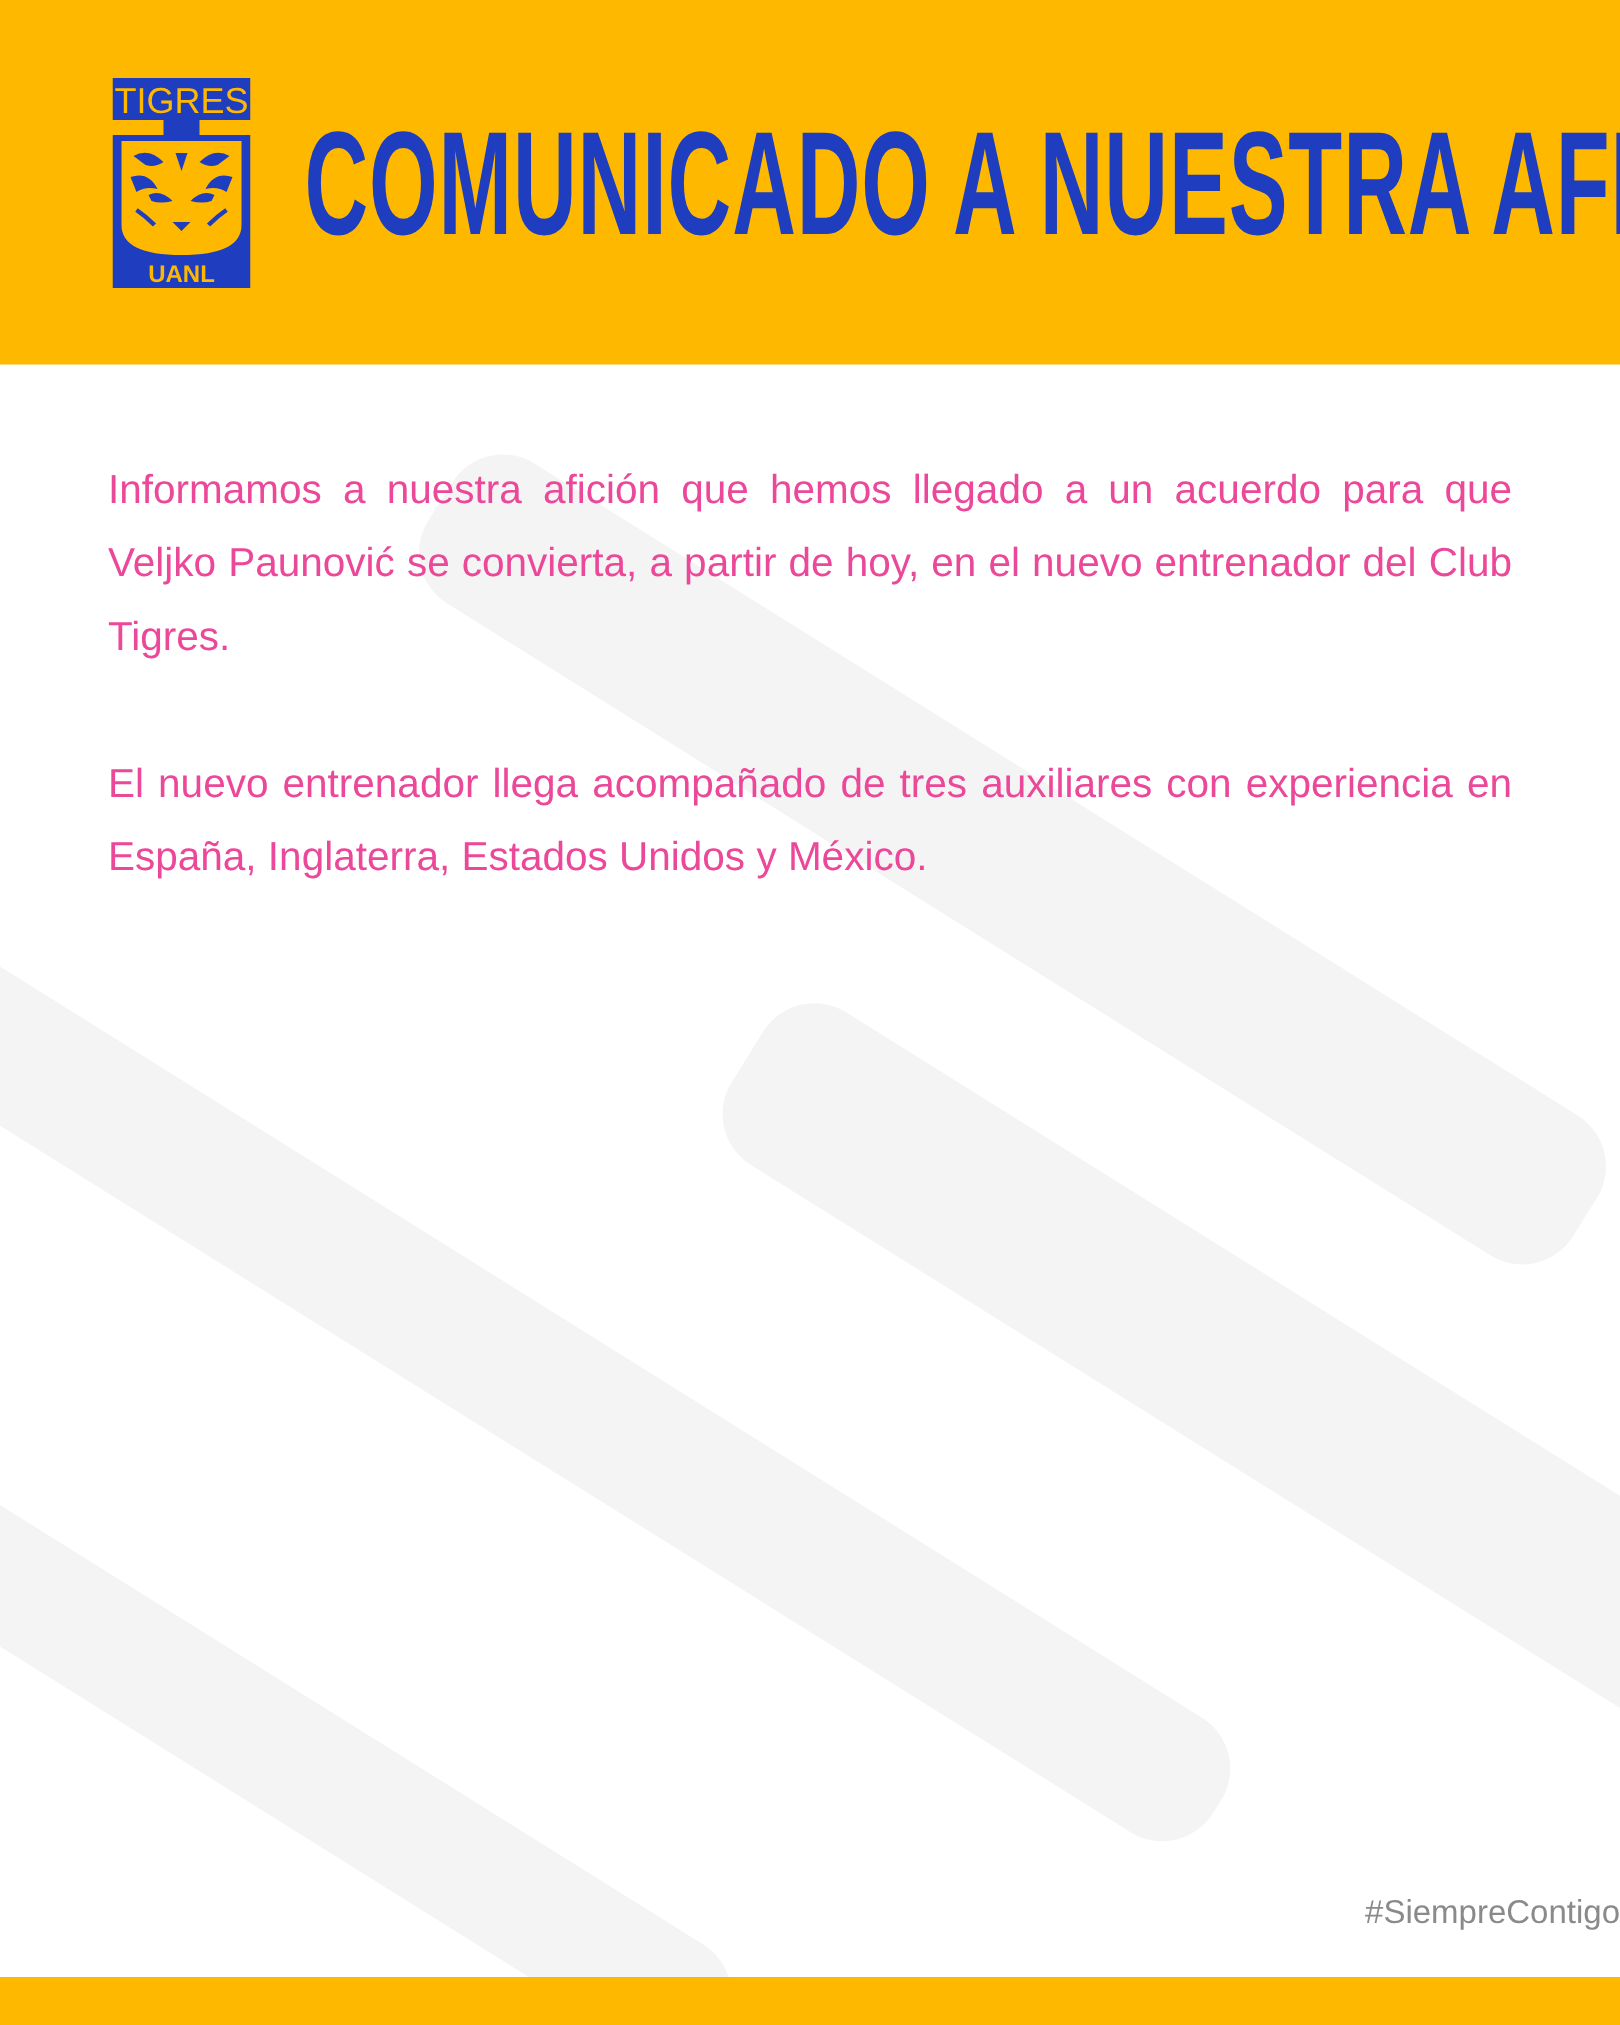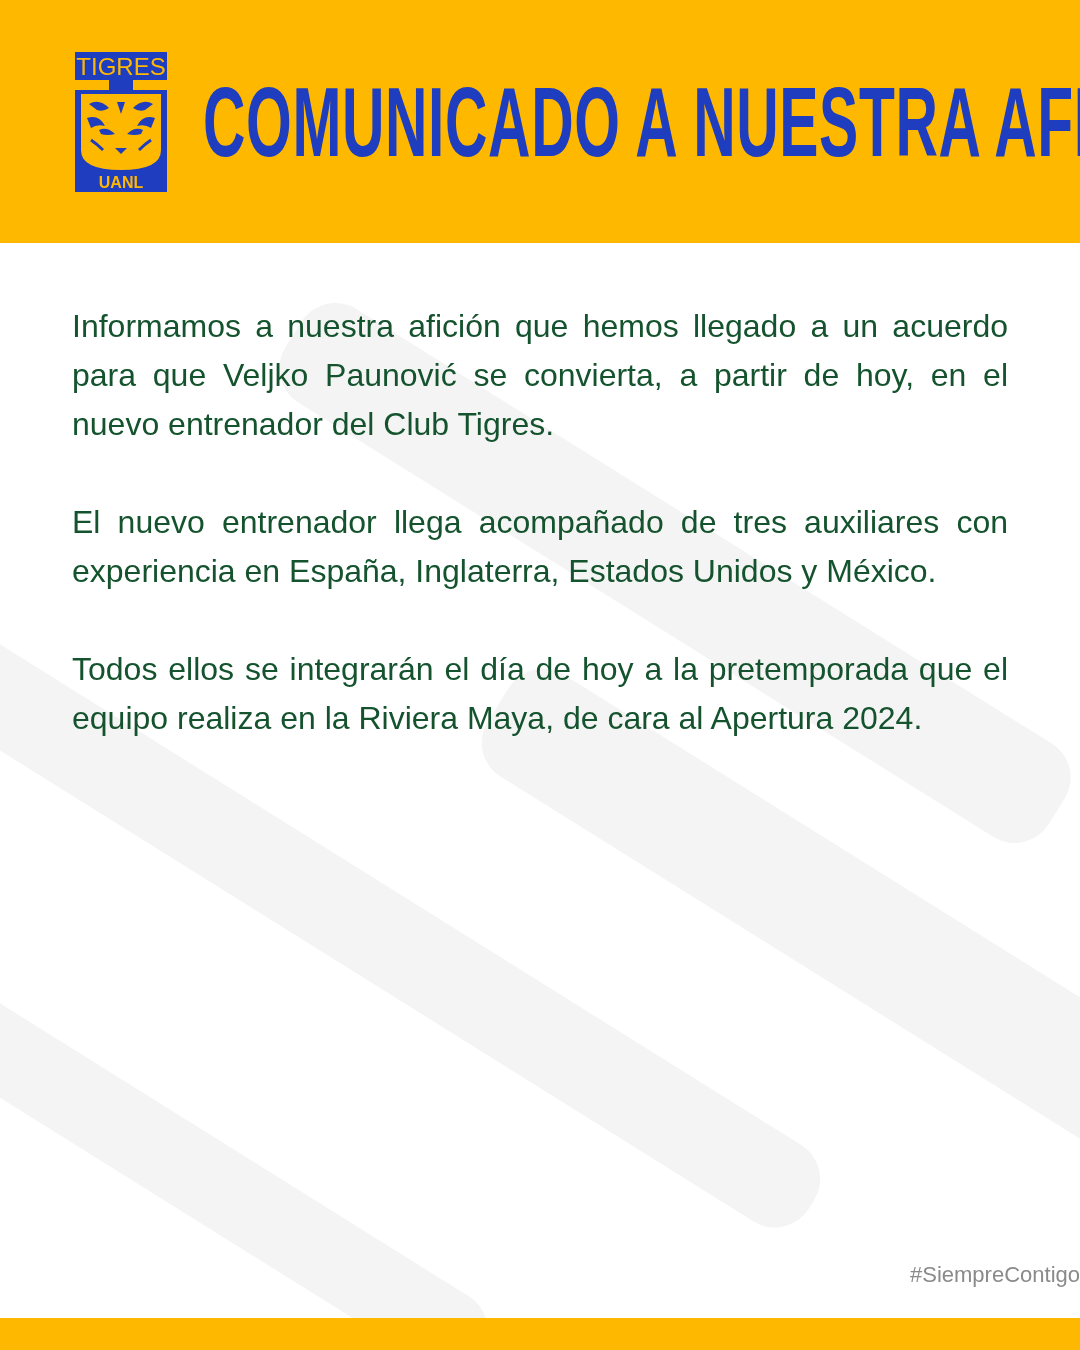--- a/index.html
+++ b/index.html
@@ -30,22 +30,22 @@
   .stripes {
     position: absolute; left: 0; top: 243px; width: 1080px; height: 1075px;
     overflow: hidden; pointer-events: none;
   }
   .stripe {
     position: absolute; background: #f4f4f4; border-radius: 40px;
     transform: rotate(-58deg); transform-origin: center;
   }
   .content {
     position: absolute; left: 72px; top: 302px; width: 936px;
-    color: #14532d;
-    font-size: 32px; line-height: 49px;
+    color: #ec4899;
+    font-size: 27px; line-height: 49px;
   }
   .content p {
     margin: 0 0 49px 0;
     text-align: justify;
     text-align-last: left;
   }
   .hashtag {
     position: absolute; left: 0; top: 1262px; width: 1080px;
     text-align: right; color: #8a8a8a; font-size: 22px;
   }
@@ -88,18 +88,17 @@
 <div class="stripes">
   <div class="stripe" style="left:620px; top:-120px; width:110px; height:900px;"></div>
   <div class="stripe" style="left:300px; top:120px; width:90px; height:1100px;"></div>
   <div class="stripe" style="left:820px; top:250px; width:120px; height:900px;"></div>
   <div class="stripe" style="left:60px; top:420px; width:80px; height:900px;"></div>
 </div>
 
 <div class="content">
   <p>Informamos a nuestra afición que hemos llegado a un acuerdo para que Veljko Paunović se convierta, a partir de hoy, en el nuevo entrenador del Club Tigres.</p>
   <p>El nuevo entrenador llega acompañado de tres auxiliares con experiencia en España, Inglaterra, Estados Unidos y México.</p>
-  <p>Todos ellos se integrarán el día de hoy a la pretemporada que el equipo realiza en la Riviera Maya, de cara al Apertura 2024.</p>
 </div>
 
 <div class="hashtag">#SiempreContigo</div>
 
 <div class="footer"></div>
 
 </body></html>

